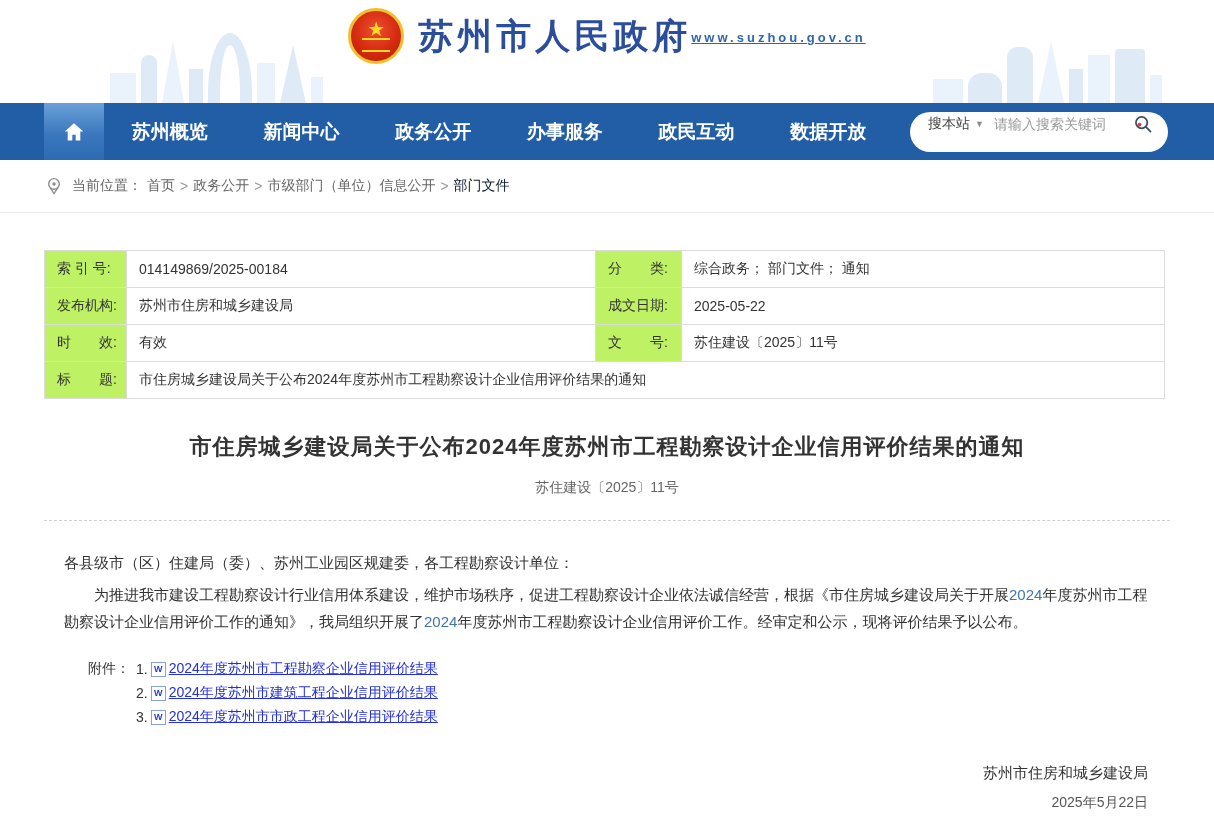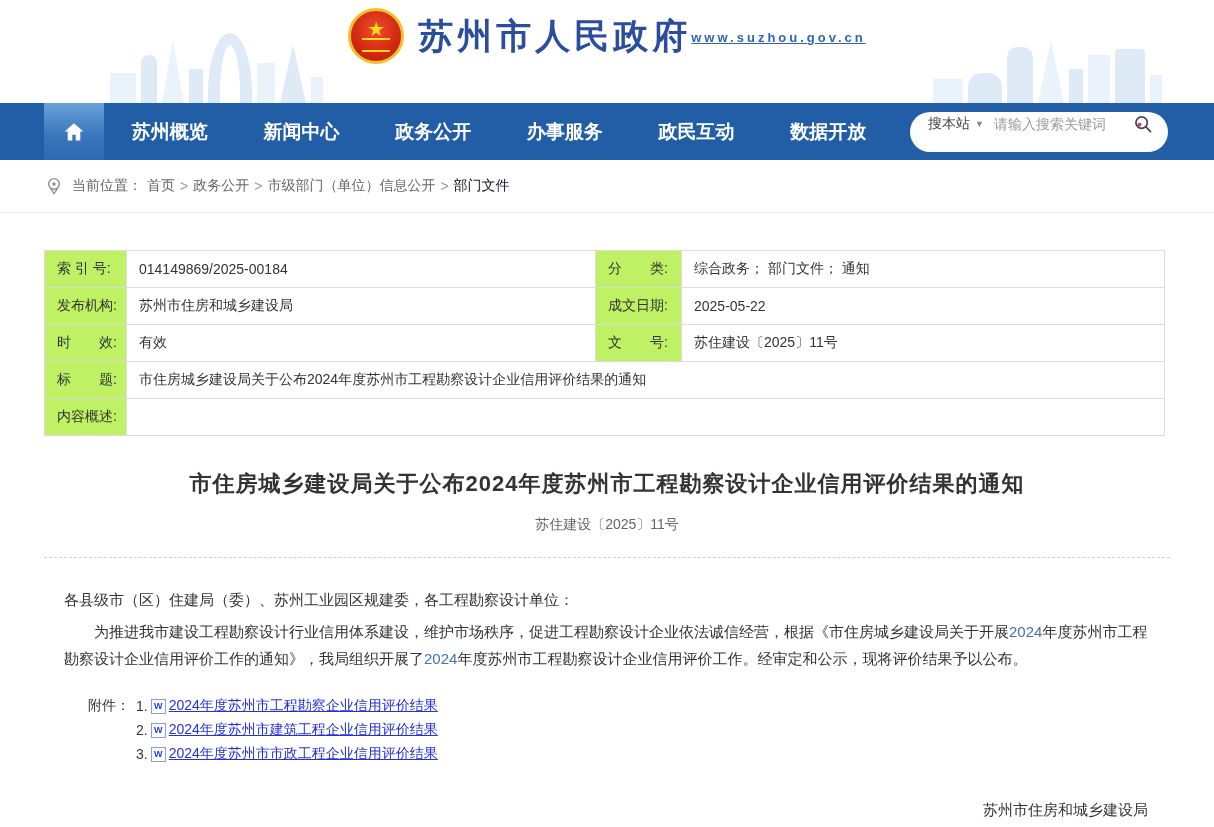--- a/index.html
+++ b/index.html
@@ -189,24 +189,20 @@
   <tr>
     <td class="lbl">时　　效:</td>
     <td>有效</td>
     <td class="lbl">文　　号:</td>
     <td>苏住建设〔2025〕11号</td>
   </tr>
   <tr>
     <td class="lbl">标　　题:</td>
     <td colspan="3">市住房城乡建设局关于公布2024年度苏州市工程勘察设计企业信用评价结果的通知</td>
   </tr>
-  <tr>
-    <td class="lbl">内容概述:</td>
-    <td colspan="3"></td>
-  </tr>
 </tbody>
   </table>
 
 <div class="art-title">市住房城乡建设局关于公布2024年度苏州市工程勘察设计企业信用评价结果的通知</div>
 <div class="art-docno">苏住建设〔2025〕11号</div>
 <div class="dash-rule"></div>
 
 <div class="doc-body">
   <div class="greeting">各县级市（区）住建局（委）、苏州工业园区规建委，各工程勘察设计单位：</div>
   <div class="para"><span>为推进我市建设工程勘察设计行业信用体系建设，维护市场秩序，促进工程勘察设计企业依法诚信经营，根据《市住房城乡建设局关于开展</span><span class="year-hl">2024</span><span>年度苏州市工程勘察设计企业信用评价工作的通知》，我局组织开展了</span><span class="year-hl">2024</span><span>年度苏州市工程勘察设计企业信用评价工作。经审定和公示，现将评价结果予以公布。</span></div>

